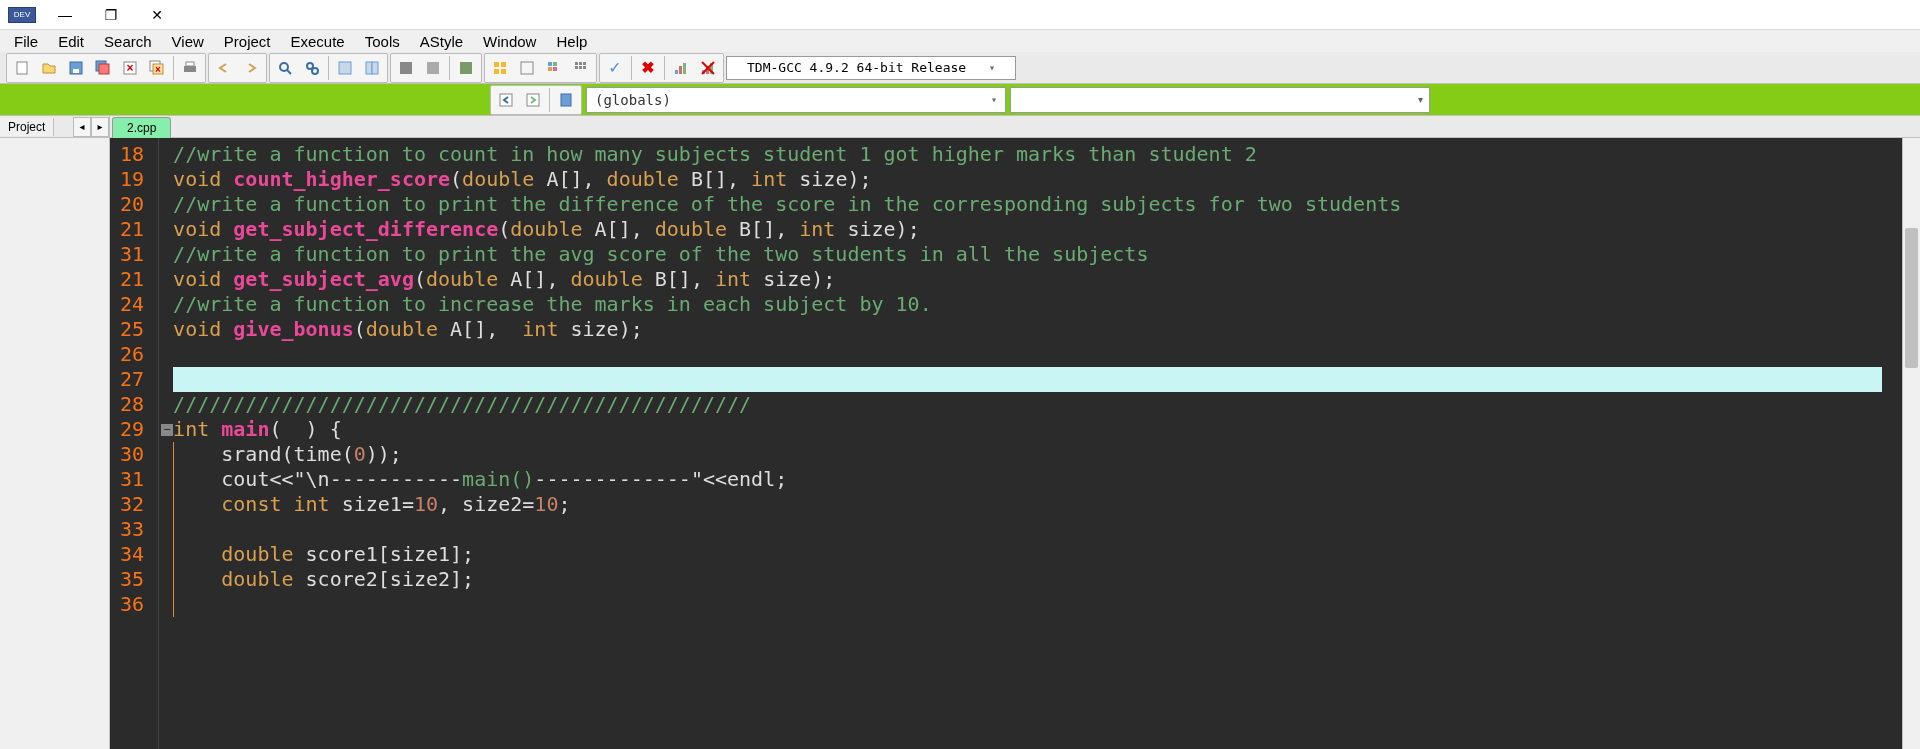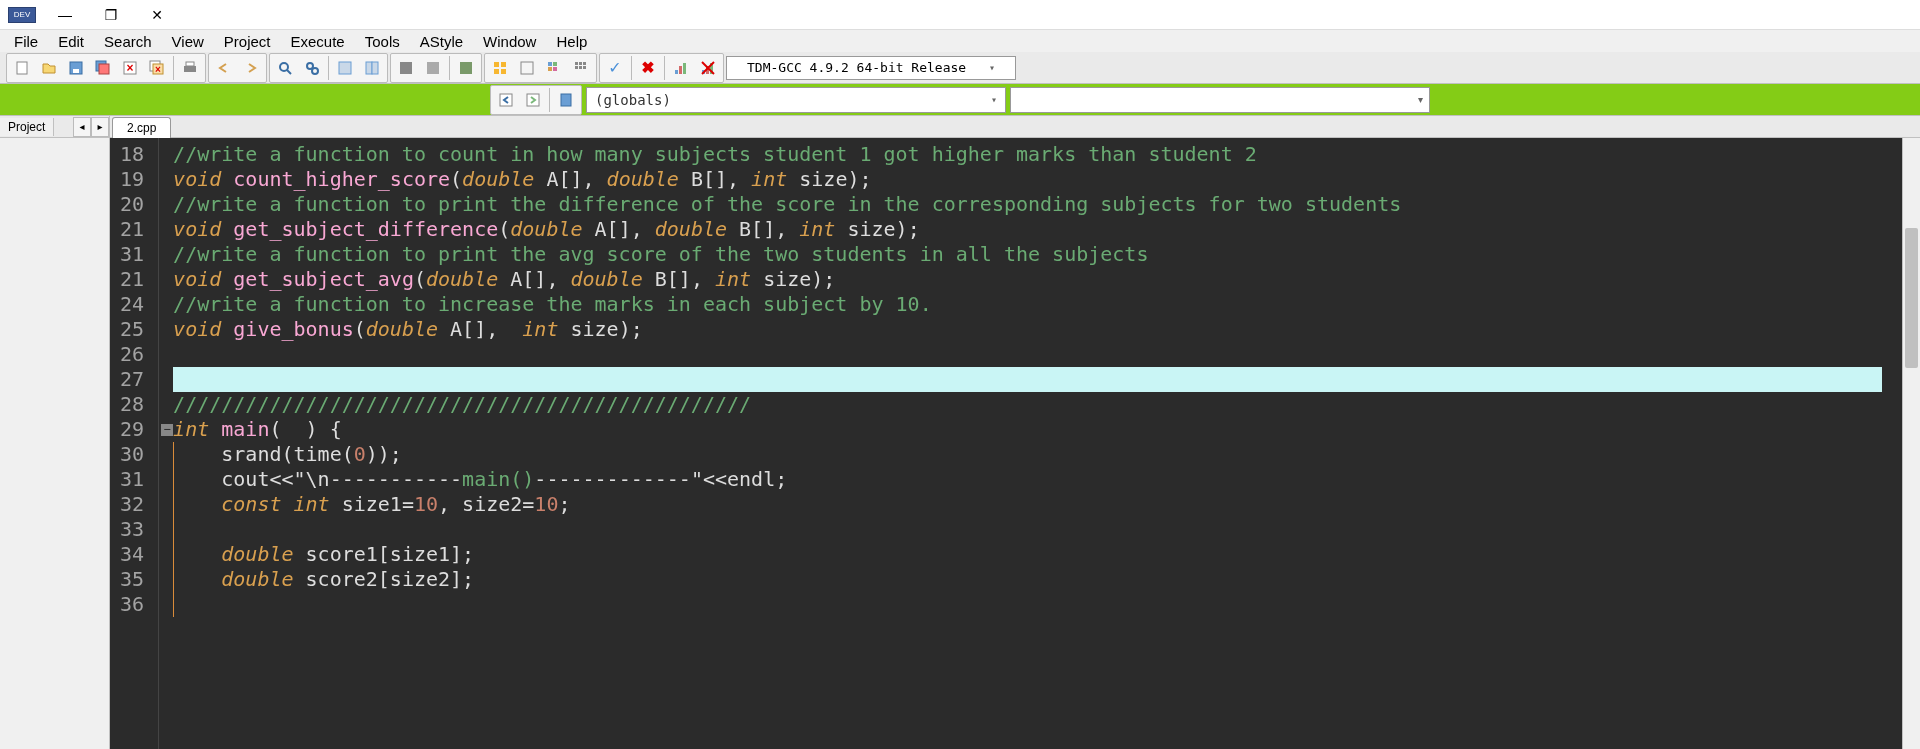--- a/index.html
+++ b/index.html
@@ -31,31 +31,31 @@
   
   .content { flex: 1; display: flex; min-height: 0; }
   .sidebar { width: 110px; background: #f0f0f0; border-right: 1px solid #c0c0c0; display: flex; flex-direction: column; }
   .sidebar-tabs { display: flex; align-items: center; height: 22px; background: #eaeaea; border-bottom: 1px solid #c0c0c0; }
   .sidebar-tab { padding: 2px 8px; font-size: 12px; border-right: 1px solid #c0c0c0; background: #f0f0f0; }
   .sidebar-arrows { display: flex; margin-left: auto; }
   .sidebar-arrow { width: 18px; height: 20px; display: flex; align-items: center; justify-content: center; font-size: 10px; border: 1px solid #bbb; background: #f5f5f5; }
   
   .editor-wrap { flex: 1; display: flex; flex-direction: column; min-width: 0; }
   .file-tabs { height: 22px; background: #eaeaea; display: flex; align-items: flex-end; padding-left: 2px; border-bottom: 1px solid #c0c0c0; }
-  .file-tab { padding: 3px 14px; font-size: 12px; background: #ffffff; border: 1px solid #999; border-bottom: none; border-top-left-radius: 3px; border-top-right-radius: 3px; margin-bottom: -1px; }
+  .file-tab { padding: 3px 14px; font-size: 12px; background: #86efac; border: 1px solid #999; border-bottom: none; border-top-left-radius: 3px; border-top-right-radius: 3px; margin-bottom: -1px; }
   
   .editor { flex: 1; display: flex; background: #2b2b2b; font-family: "Consolas", monospace; font-size: 20px; overflow: hidden; position: relative; }
-  .gutter { background: #2b2b2b; color: #a3a3a3; text-align: right; padding: 4px 14px 4px 10px; line-height: 25px; user-select: none; border-right: 1px solid #444; }
+  .gutter { background: #2b2b2b; color: #f97316; text-align: right; padding: 4px 14px 4px 10px; line-height: 25px; user-select: none; border-right: 1px solid #444; }
   .code { flex: 1; padding: 4px 0 4px 14px; line-height: 25px; white-space: pre; color: #ddd; position: relative; }
   .code-line { height: 25px; display: flex; align-items: center; }
   .code-line.highlighted { background: #c9f5f5; color: #000; margin-right: 20px; }
   
   .c-comment { color: #6aab73; }
-  .c-keyword { color: #d9a04f; font-style: italic; }
-  .c-func { color: #f9a8d4; }
+  .c-keyword { color: #d9a04f; }
+  .c-func { color: #ec4899; font-weight: bold; }
   .c-paren { color: #ddd; }
   .c-string { color: #ddd; }
   .c-num { color: #c9806b; }
   
   .scrollbar-v { width: 18px; background: #f0f0f0; border-left: 1px solid #c0c0c0; position: relative; }
   .scrollbar-thumb { position: absolute; left: 2px; right: 2px; top: 90px; height: 140px; background: #c0c0c0; border-radius: 2px; }
   
   .dropdown-arrow { font-size: 10px; color: #666; }
   
   svg { display: block; }

